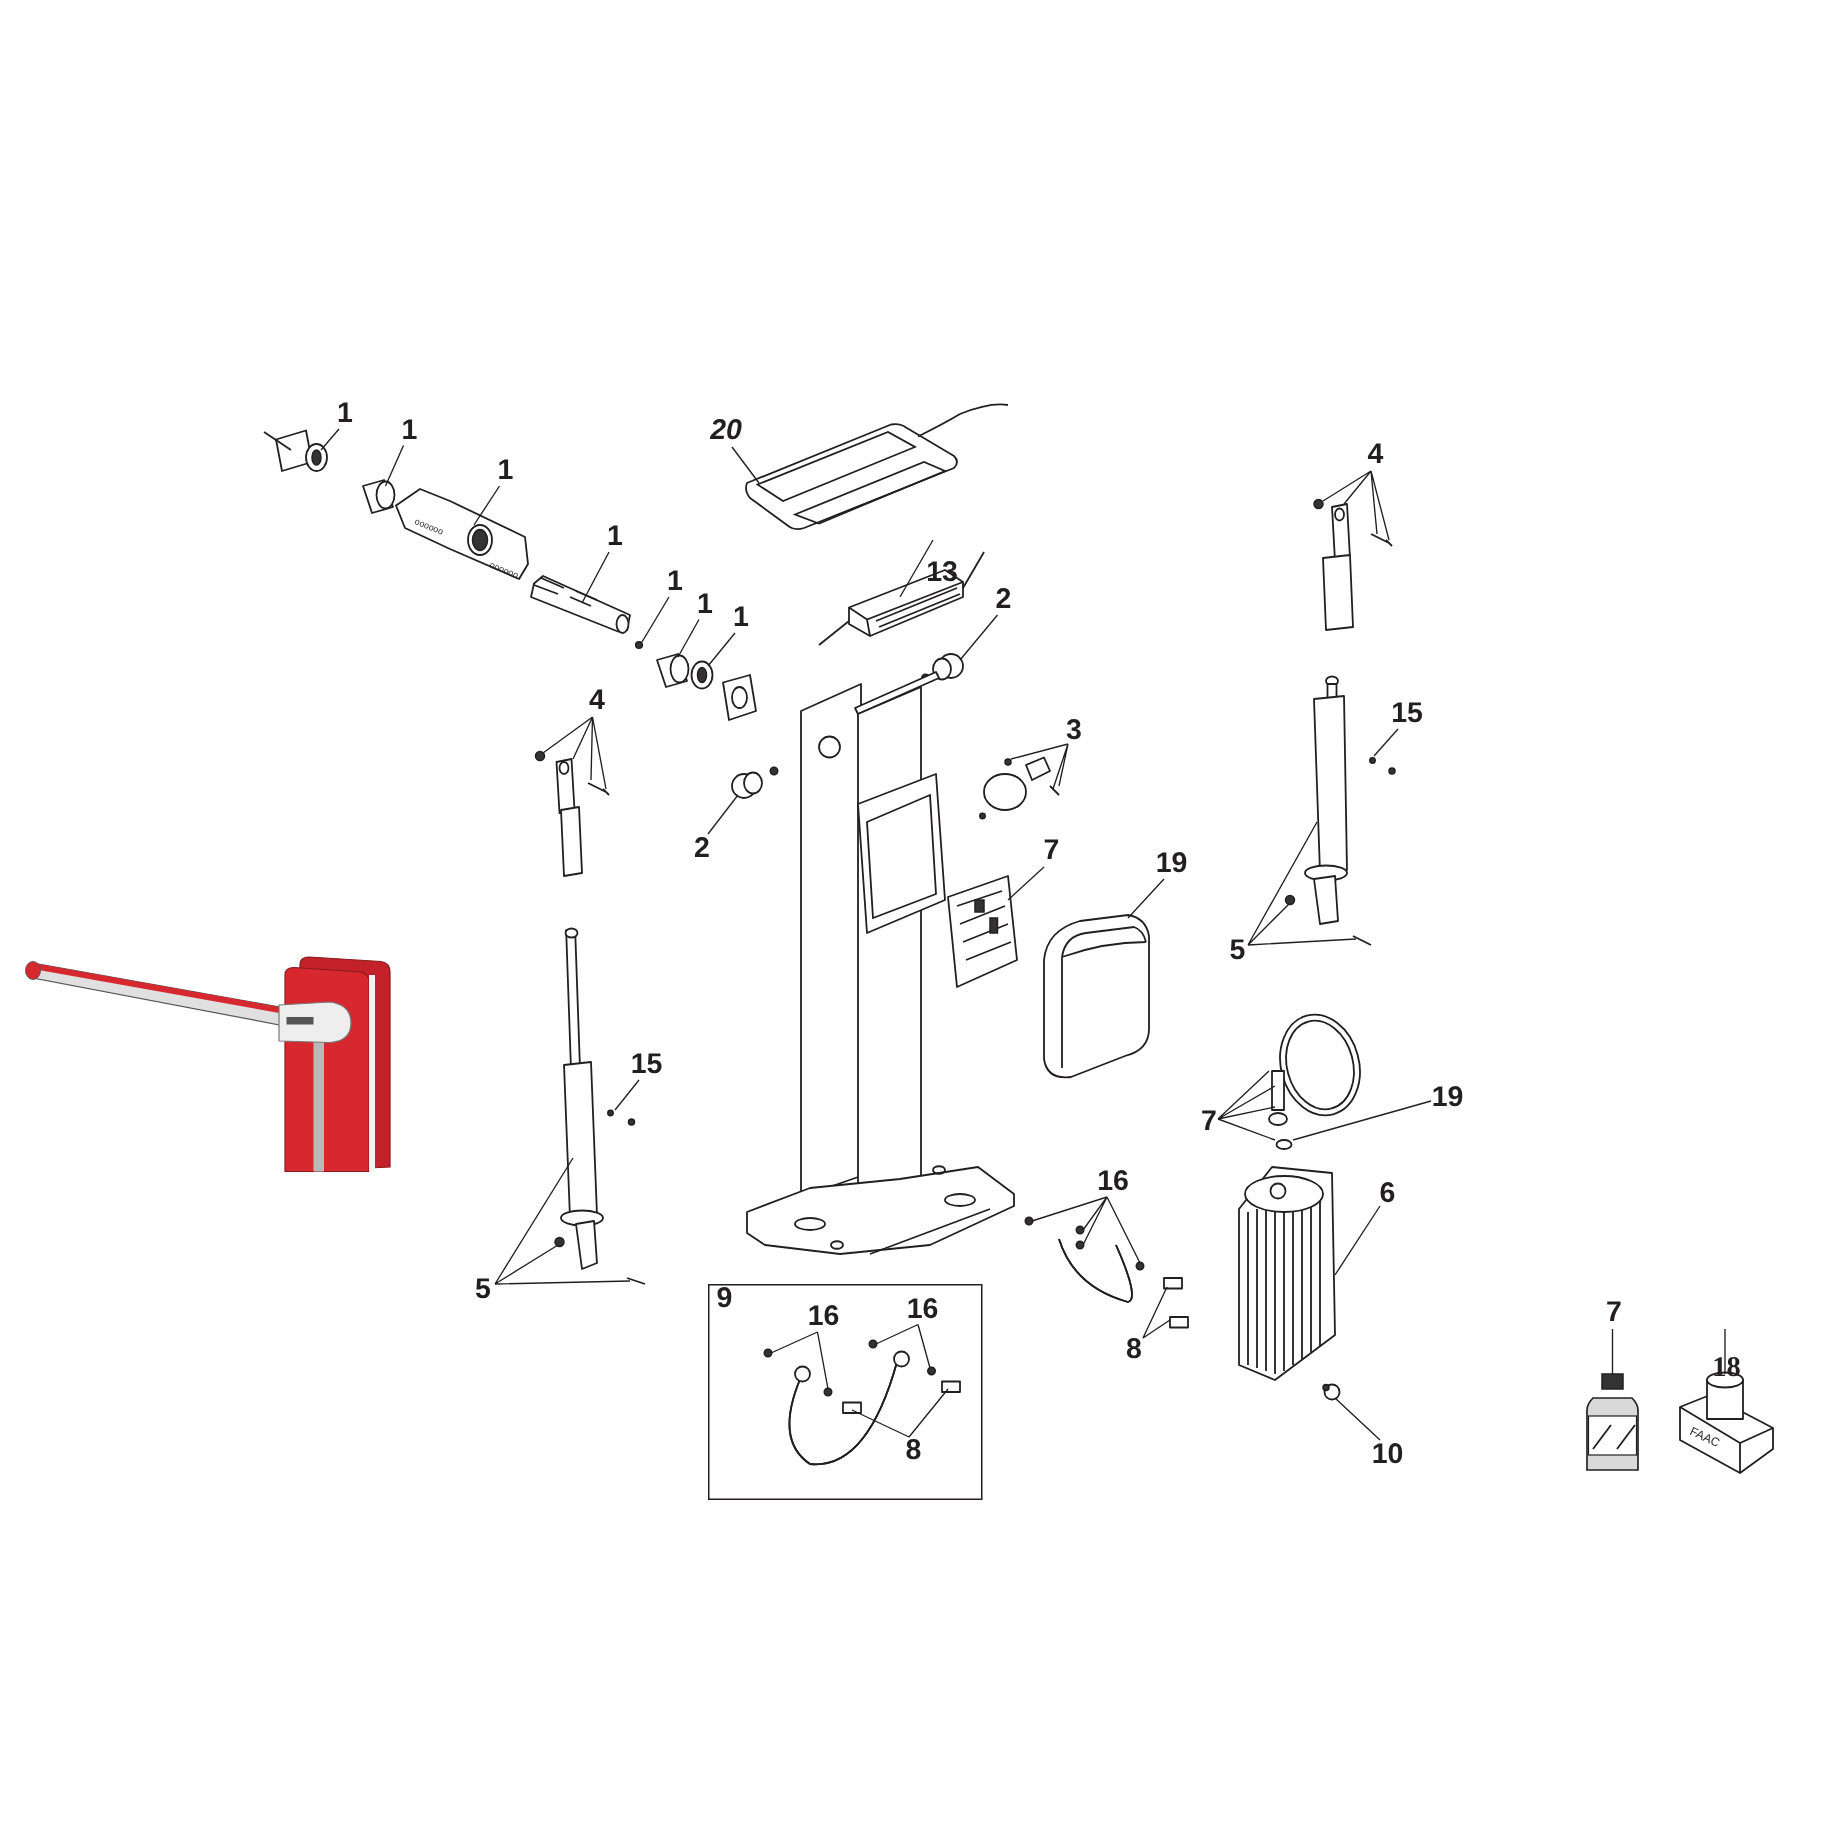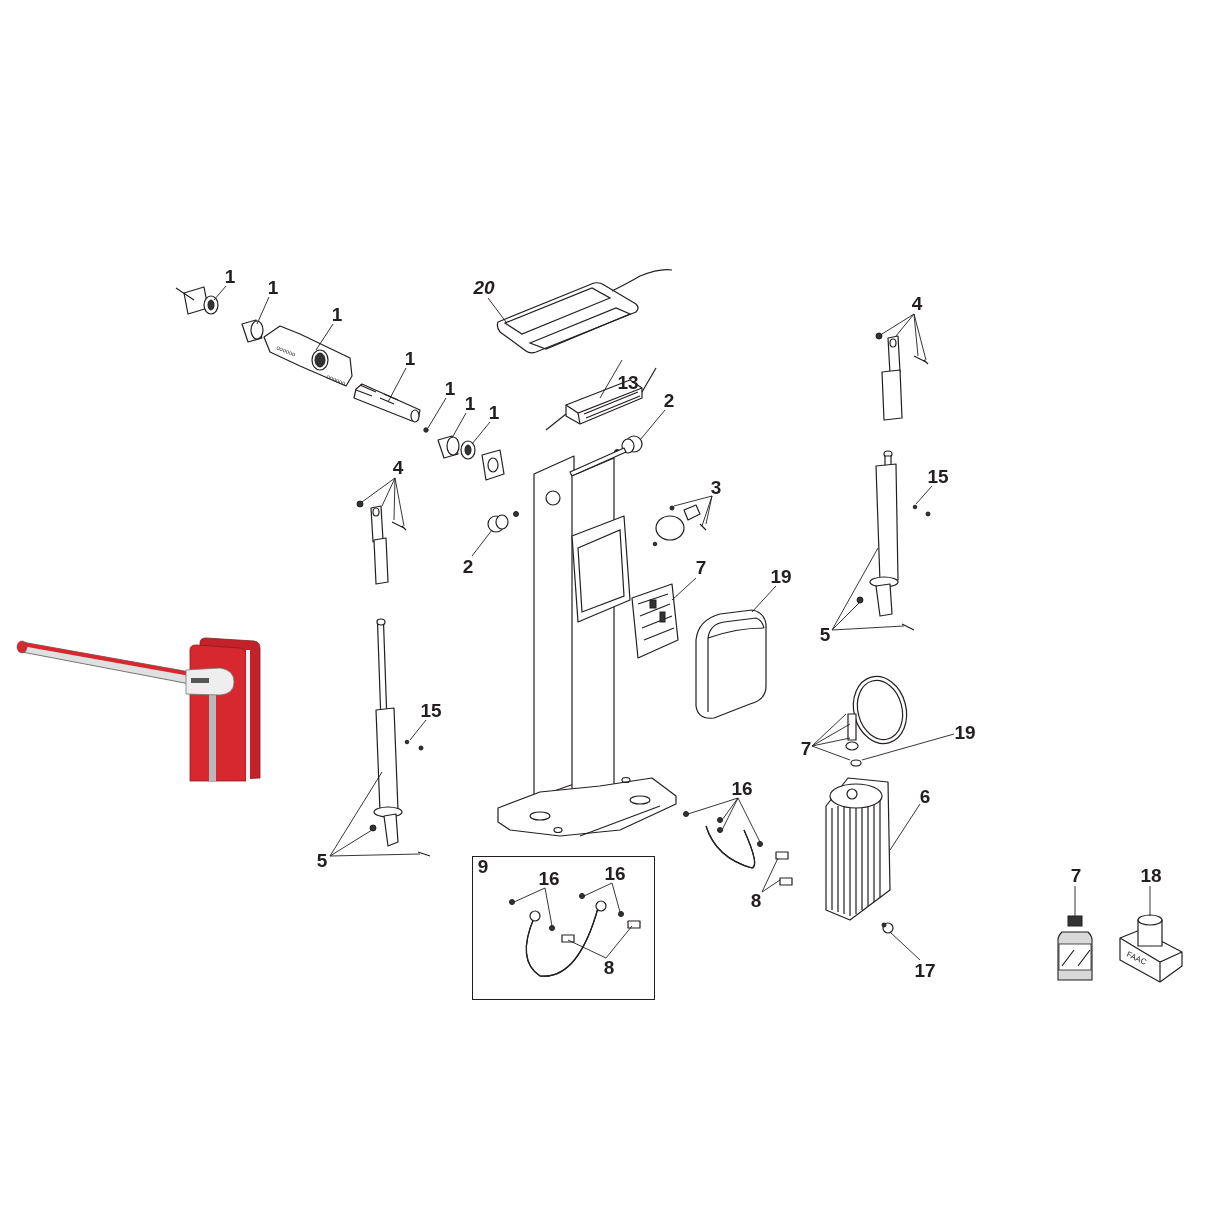--- a/index.html
+++ b/index.html
@@ -287,16 +287,16 @@
     <div class="callout" style="left: 322px; top: 860px;">5</div>
     <div class="callout" style="left: 806px; top: 748px;">7</div>
     <div class="callout" style="left: 965px; top: 732px;">19</div>
     <div class="callout" style="left: 742px; top: 788px;">16</div>
     <div class="callout" style="left: 925px; top: 796px;">6</div>
     <div class="callout" style="left: 756px; top: 900px;">8</div>
     <div class="callout" style="left: 483px; top: 866px;">9</div>
     <div class="callout" style="left: 549px; top: 878px;">16</div>
     <div class="callout" style="left: 615px; top: 873px;">16</div>
     <div class="callout" style="left: 609px; top: 967px;">8</div>
-    <div class="callout" style="left: 925px; top: 970px;">17</div>
+    <div class="callout" style="left: 925px; top: 970px;">10</div>
     <div class="callout" style="left: 1076px; top: 875px;">7</div>
-    <div class="callout" style="left: 1151px; top: 875px;">18</div>
+    <div class="callout" style="left: 1151px; top: 912px; font-family: Liberation Serif, serif;">18</div>
   </div>
 
 </body></html>

